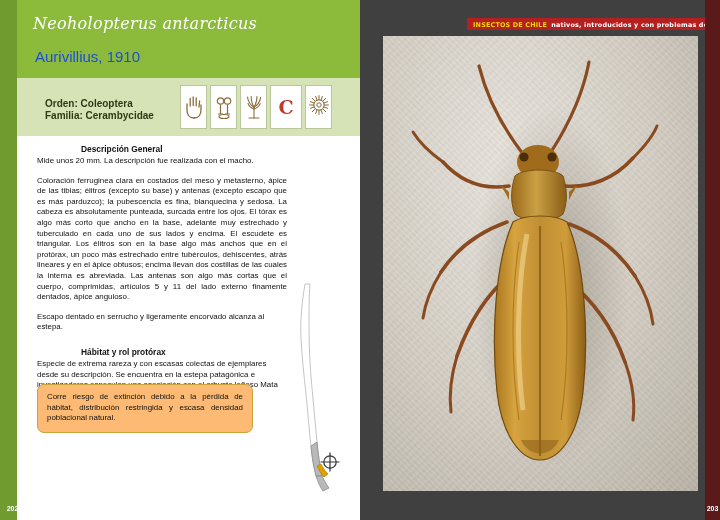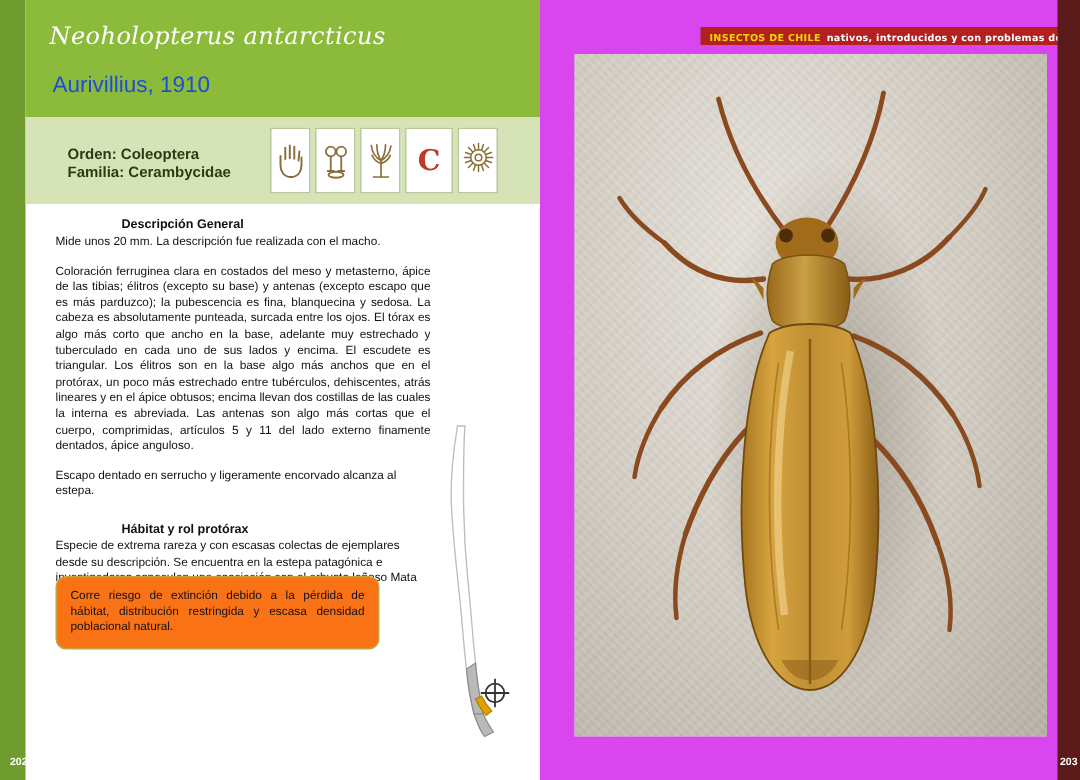--- a/index.html
+++ b/index.html
@@ -126,21 +126,21 @@
   }
   .sec-body.nojust { text-align: left; }
   .spacer-sm { height: 5px; }
 
   
   .cons-box {
     position: absolute;
     left: 20px; top: 384px;
     width: 216px;
     padding: 7px 9px 8px 9px;
-    background: #f97316;
+    background: #fdba74;
     border: 1px solid #c8a23b;
     border-radius: 7px;
     font-size: 7.9px;
     line-height: 10.6px;
     color: #111111;
     text-align: justify;
   }
 
   
   .map-wrap {
@@ -157,21 +157,21 @@
     color: #ffffff;
     font-weight: bold;
     width: 17px;
     text-align: center;
   }
 
   
   .right-page {
     position: relative;
     width: 360px; height: 520px;
-    background: #d946ef;
+    background: #404040;
     overflow: hidden;
   }
   .right-edge {
     position: absolute;
     right: 0; top: 0;
     width: 15px; height: 520px;
     background: #5b1a1a;
   }
   .banner {
     position: absolute;

